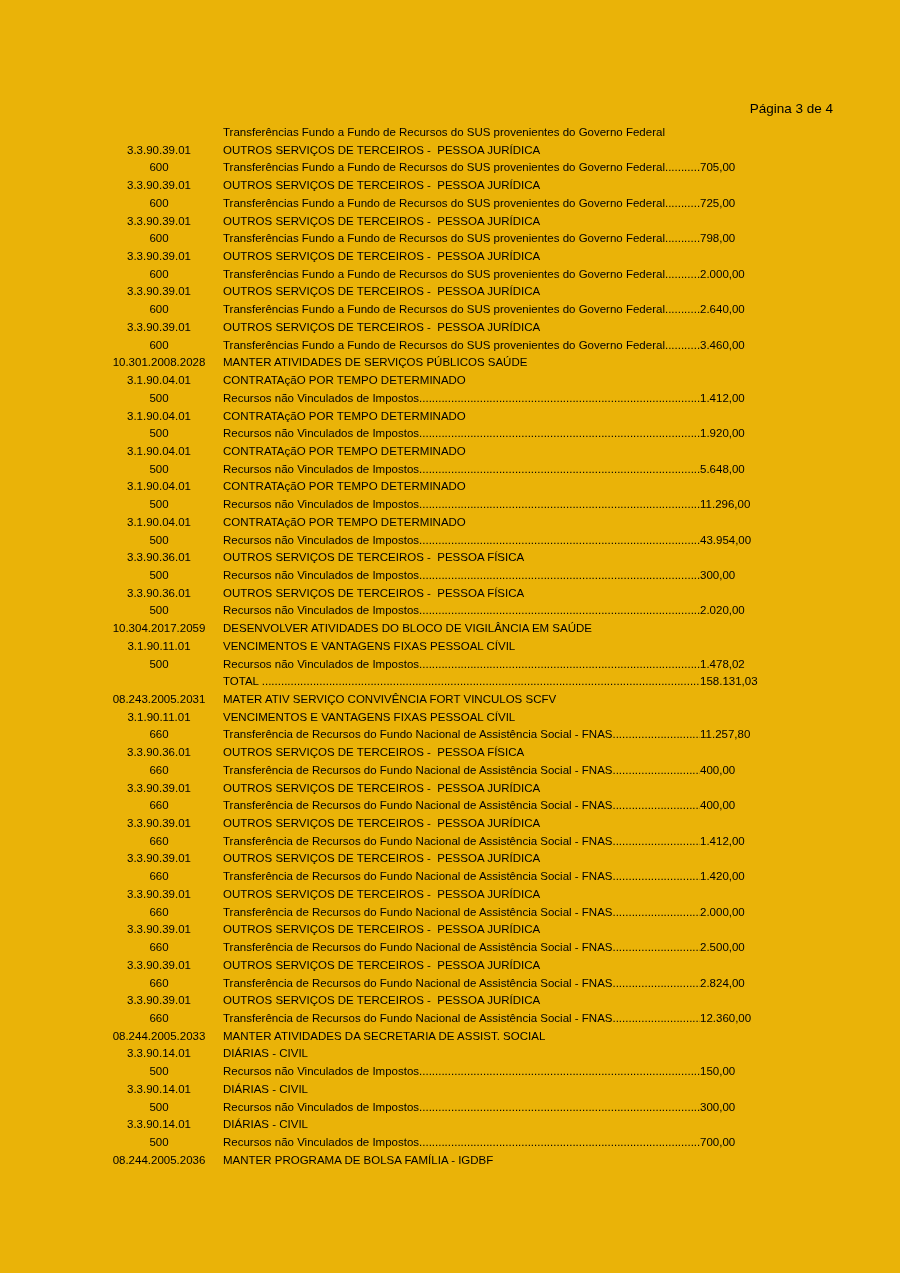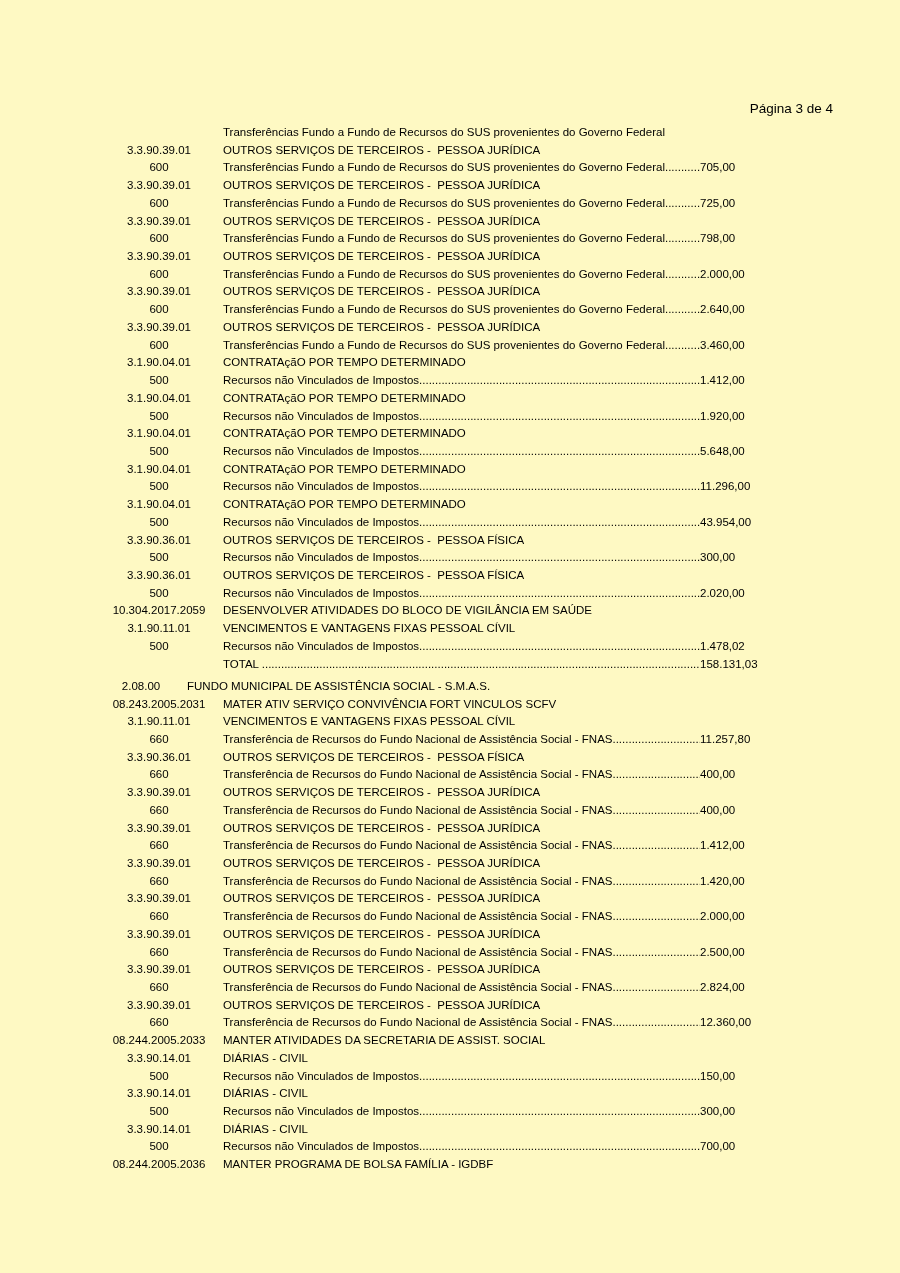--- a/index.html
+++ b/index.html
@@ -4,21 +4,21 @@
 <style>
   html, body {
     margin: 0;
     padding: 0;
     background: #ffffff;
   }
   .page {
     position: relative;
     width: 900px;
     height: 1273px;
-    background: #fef9c3;
+    background: #eab308;
     font-family: "Liberation Sans", sans-serif;
     color: #000000;
     overflow: hidden;
   }
   .page-header {
     position: absolute;
     top: 101px;
     right: 67px;
     font-size: 13.5px;
     white-space: nowrap;
@@ -178,20 +178,27 @@
         <span class="value"></span>
       </div>
       <div class="row source">
         <span class="code">600</span>
         <span class="desc-wrap">
           <span class="desc">Transferências Fundo a Fundo de Recursos do SUS provenientes do Governo Federal</span>
           <span class="leader"></span>
         </span>
         <span class="value">3.460,00</span>
       </div>
+      <div class="row program">
+        <span class="code">10.301.2008.2028</span>
+        <span class="desc-wrap">
+          <span class="desc">MANTER ATIVIDADES DE SERVIÇOS PÚBLICOS SAÚDE</span>
+        </span>
+        <span class="value"></span>
+      </div>
       <div class="row element">
         <span class="code">3.1.90.04.01</span>
         <span class="desc-wrap">
           <span class="desc">CONTRATAçãO POR TEMPO DETERMINADO</span>
         </span>
         <span class="value"></span>
       </div>
       <div class="row source">
         <span class="code">500</span>
         <span class="desc-wrap">
@@ -312,27 +319,20 @@
         </span>
         <span class="value">1.478,02</span>
       </div>
       <div class="row total">
         <span class="code"></span>
         <span class="desc-wrap">
           <span class="desc">TOTAL </span>
           <span class="leader"></span>
         </span>
         <span class="value">158.131,03</span>
-      </div>
-      <div class="row unit">
-        <span class="code">2.08.00</span>
-        <span class="desc-wrap">
-          <span class="desc">FUNDO MUNICIPAL DE ASSISTÊNCIA SOCIAL - S.M.A.S.</span>
-        </span>
-        <span class="value"></span>
       </div>
       <div class="row program">
         <span class="code">08.243.2005.2031</span>
         <span class="desc-wrap">
           <span class="desc">MATER ATIV SERVIÇO CONVIVÊNCIA FORT VINCULOS SCFV</span>
         </span>
         <span class="value"></span>
       </div>
       <div class="row element">
         <span class="code">3.1.90.11.01</span>

